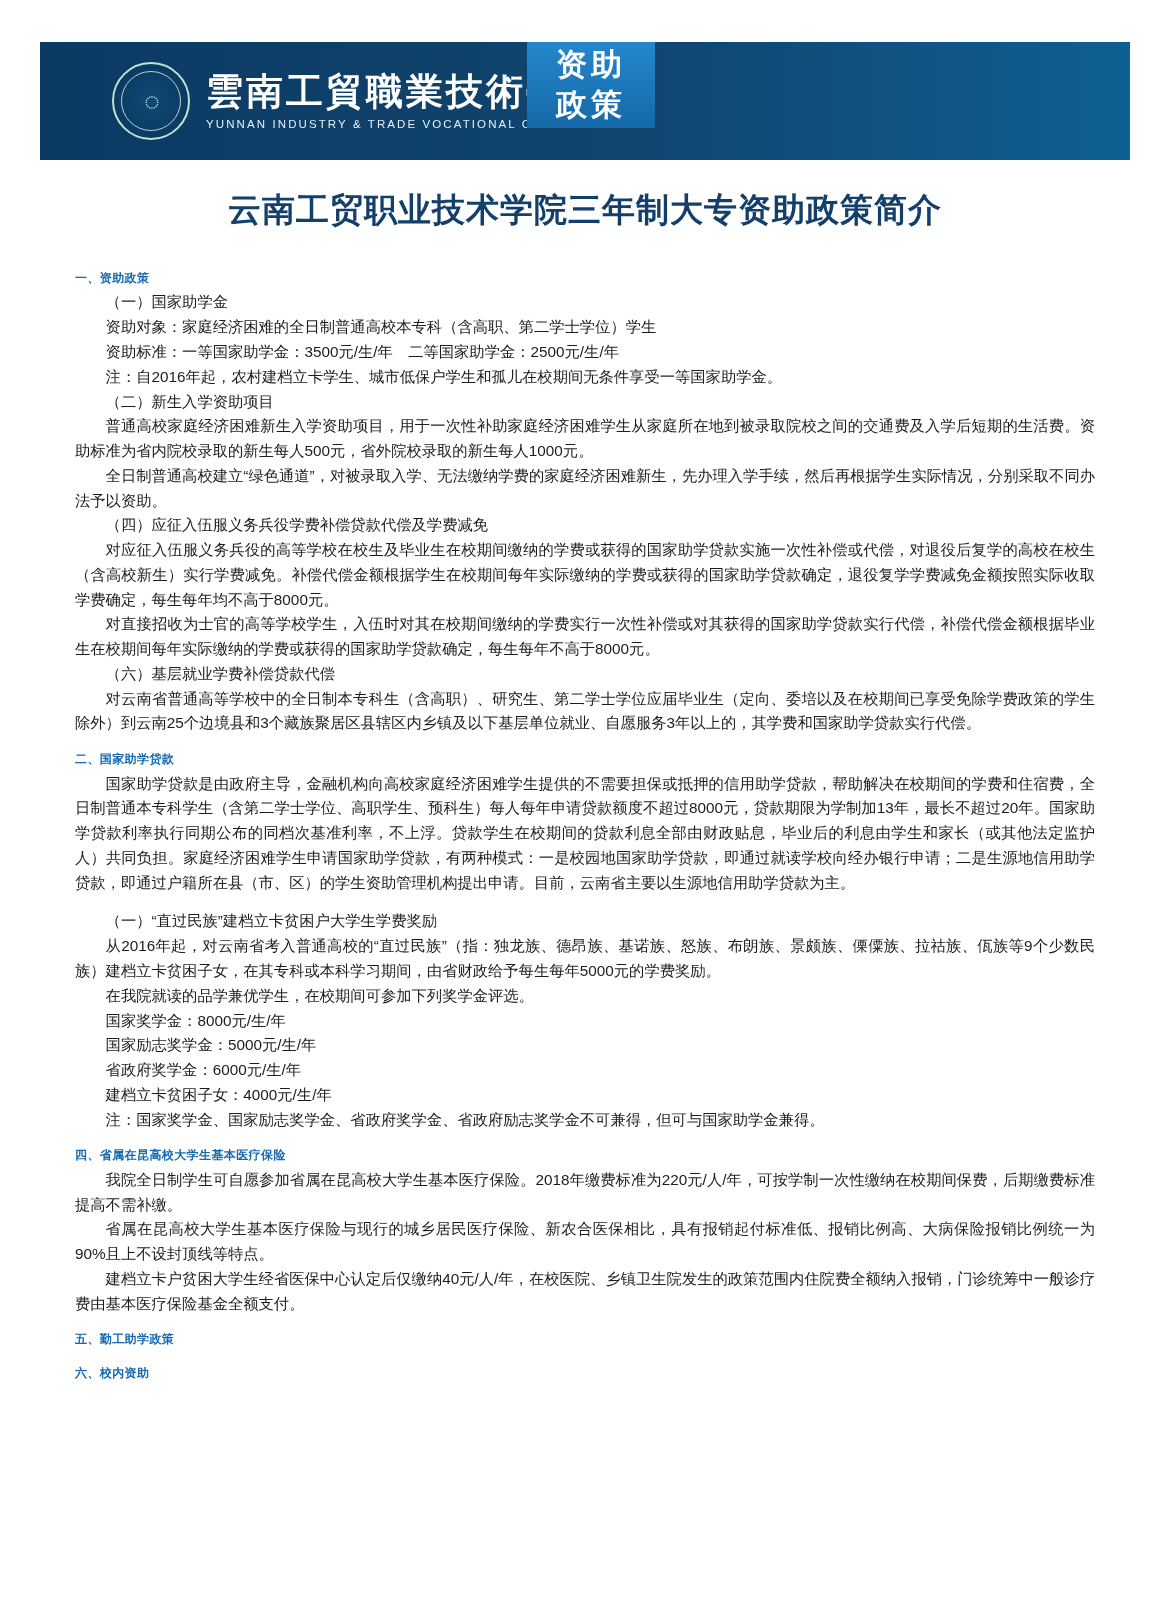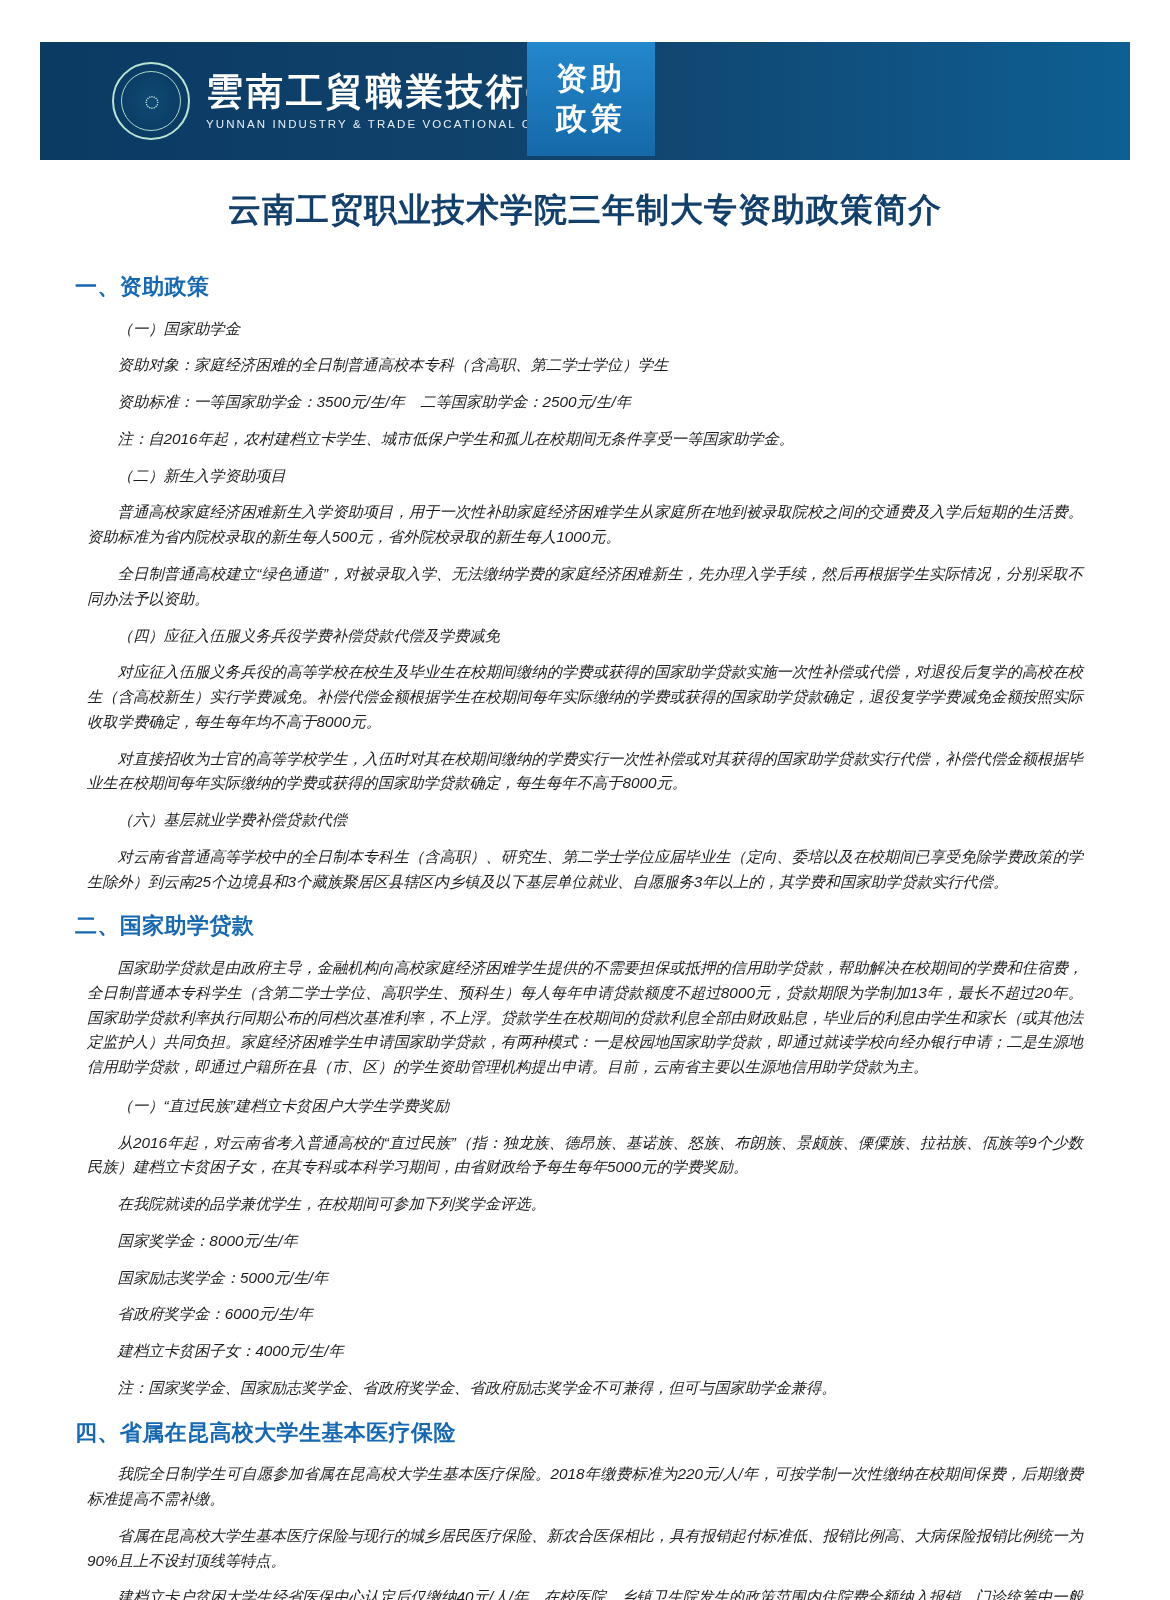--- a/index.html
+++ b/index.html
@@ -78,21 +78,21 @@
     margin-top: 6px;
     font-size: 11.5px;
     letter-spacing: 2.1px;
     color: #e7f1f8;
     white-space: nowrap;
   }
   .header-badge {
     position: absolute;
     right: 475px;
     top: 0;
-    height: 114px;
+    height: 86px;
     width: 128px;
     background: #1f7ec2;
     background: linear-gradient(180deg, #2487cc 0%, #1569a8 100%);
     display: flex;
     flex-direction: column;
     align-items: center;
     justify-content: center;
     color: #ffffff;
   }
   .header-badge span {
@@ -120,29 +120,28 @@
     font-size: 15.3px;
     line-height: 1.62;
     color: #1c1c1c;
   }
   .section {
     margin-bottom: 14px;
   }
   .section-heading {
     color: #1668b0;
     font-weight: bold;
-    font-size: 22px;
+    font-size: 12px;
     margin: 0 0 2px 0;
     letter-spacing: 0.4px;
   }
   .para {
     text-indent: 2em;
-    margin: 12px;
+    margin: 0;
     text-align: justify;
-    font-style: italic;
   }
   .gap-top {
     margin-top: 12px;
   }
 </style>
 </head>
 <body>
 
 <div class="page">
 

